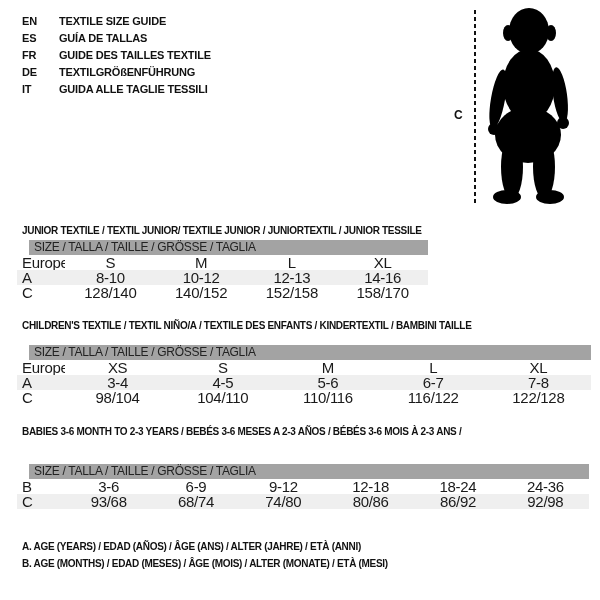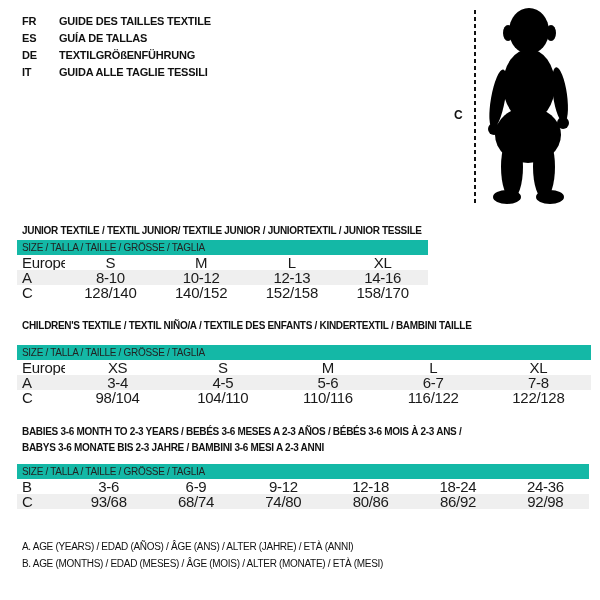--- a/index.html
+++ b/index.html
@@ -19,55 +19,59 @@
   }
   .measure-label{position:absolute;left:454px;top:108px;font-size:12px;font-weight:bold;}
   .baby{position:absolute;left:483px;top:7px;}
   
   .section-title{
     position:absolute;left:22px;font-size:10px;font-weight:bold;
     letter-spacing:-0.3px;white-space:nowrap;
   }
   .size-table{position:absolute;left:17px;}
   .size-bar{
-    height:15px;line-height:15px;background:#14b8a6;color:#222;
-    font-size:10px;letter-spacing:-0.3px;padding-left:5px;white-space:nowrap;
+    height:15px;line-height:15px;background:#a3a3a3;color:#222;
+    font-size:12px;letter-spacing:-0.3px;padding-left:5px;white-space:nowrap;margin-left:12px;
   }
   table{border-collapse:collapse;table-layout:fixed;width:100%;}
   td{
     height:15px;line-height:15px;padding:0;font-size:15px;letter-spacing:-0.3px;
     text-align:center;white-space:nowrap;overflow:hidden;color:#1a1a1a;
   }
   td:first-child{text-align:left;padding-left:5px;}
   col.c0{width:48px;}
   tr.alt{background:#efefef;}
   .t1{top:240px;width:411px;}
   .t2{top:345px;width:574px;}
   .t3{top:464px;width:572px;}
   .st1{top:216px;margin-top:9px;}
   .st2{top:320px;}
   .st3a{top:426px;}
   .st3b{top:442px;}
   
   .notes{position:absolute;left:22px;top:538px;}
-  .note-line{height:17px;line-height:17px;font-size:10px;font-weight:normal;letter-spacing:-0.3px;white-space:nowrap;}
+  .note-line{height:17px;line-height:17px;font-size:10px;font-weight:bold;letter-spacing:-0.3px;white-space:nowrap;}
 </style>
 </head>
 <body>
 
 <div class="page">
 
   <div class="lang-list">
     <div class="lang-row">
+      <span class="lang-code">EN</span>
+      <span class="lang-label">TEXTILE SIZE GUIDE</span>
+    </div>
+    <div class="lang-row">
+      <span class="lang-code">ES</span>
+      <span class="lang-label">GUÍA DE TALLAS</span>
+    </div>
+    <div class="lang-row">
       <span class="lang-code">FR</span>
       <span class="lang-label">GUIDE DES TAILLES TEXTILE</span>
-    </div>
-    <div class="lang-row">
-      <span class="lang-code">ES</span>
-      <span class="lang-label">GUÍA DE TALLAS</span>
     </div>
     <div class="lang-row">
       <span class="lang-code">DE</span>
       <span class="lang-label">TEXTILGRÖßENFÜHRUNG</span>
     </div>
     <div class="lang-row">
       <span class="lang-code">IT</span>
       <span class="lang-label">GUIDA ALLE TAGLIE TESSILI</span>
     </div>
   </div>
@@ -164,21 +168,20 @@
         <td>104/110</td>
         <td>110/116</td>
         <td>116/122</td>
         <td>122/128</td>
       </tr>
     </tbody>
       </table>
   </div>
 
   <div class="section-title st3a">BABIES 3-6 MONTH TO 2-3 YEARS / BEBÉS 3-6 MESES A 2-3 AÑOS / BÉBÉS 3-6 MOIS À 2-3 ANS /</div>
-  <div class="section-title st3b">BABYS 3-6 MONATE BIS 2-3 JAHRE / BAMBINI 3-6 MESI A 2-3 ANNI</div>
   <div class="size-table t3">
     <div class="size-bar">SIZE / TALLA / TAILLE / GRÖSSE / TAGLIA</div>
     <table>
       <colgroup>
           <col class="c0">
           <col>
           <col>
           <col>
           <col>
           <col>

